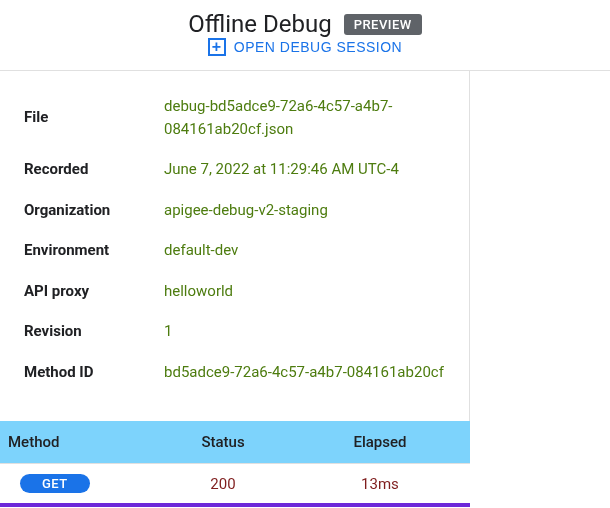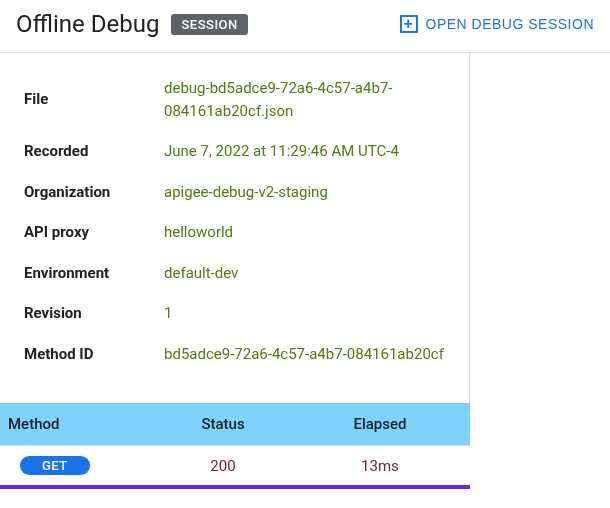--- a/index.html
+++ b/index.html
@@ -11,20 +11,21 @@
       font-family: 'Roboto', 'Helvetica Neue', Arial, sans-serif;
       background: #fff;
       width: 610px;
       color: #202124;
     }
     .header {
       display: flex;
       align-items: center;
       justify-content: space-between;
       padding: 10px 16px 14px 16px;
+      flex-direction: column;
     }
     .header-left {
       display: flex;
       align-items: center;
       gap: 12px;
     }
     .page-title {
       font-size: 24px;
       font-weight: 400;
       color: #202124;
@@ -137,21 +138,21 @@
     .status-val, .elapsed-val {
       color: #7f1d1d;
     }
   </style>
 </head>
 <body>
 
 <div class="header">
   <div class="header-left">
     <h1 class="page-title">Offline Debug</h1>
-    <span class="preview-badge">SESSION</span>
+    <span class="preview-badge">PREVIEW</span>
   </div>
   <button class="open-session-btn">
     <span class="plus-icon">+</span>
     <span>OPEN DEBUG SESSION</span>
   </button>
 </div>
 
 <div class="divider"></div>
 
 <div class="content-wrapper">
@@ -162,26 +163,26 @@
     </div>
     <div class="detail-row">
       <div class="detail-label">Recorded</div>
       <div class="detail-value">June 7, 2022 at 11:29:46 AM UTC-4</div>
     </div>
     <div class="detail-row">
       <div class="detail-label">Organization</div>
       <div class="detail-value">apigee-debug-v2-staging</div>
     </div>
     <div class="detail-row">
+      <div class="detail-label">Environment</div>
+      <div class="detail-value">default-dev</div>
+    </div>
+    <div class="detail-row">
       <div class="detail-label">API proxy</div>
       <div class="detail-value">helloworld</div>
-    </div>
-    <div class="detail-row">
-      <div class="detail-label">Environment</div>
-      <div class="detail-value">default-dev</div>
     </div>
     <div class="detail-row">
       <div class="detail-label">Revision</div>
       <div class="detail-value">1</div>
     </div>
     <div class="detail-row">
       <div class="detail-label">Method ID</div>
       <div class="detail-value">bd5adce9-72a6-4c57-a4b7-084161ab20cf</div>
     </div>
   </div>

